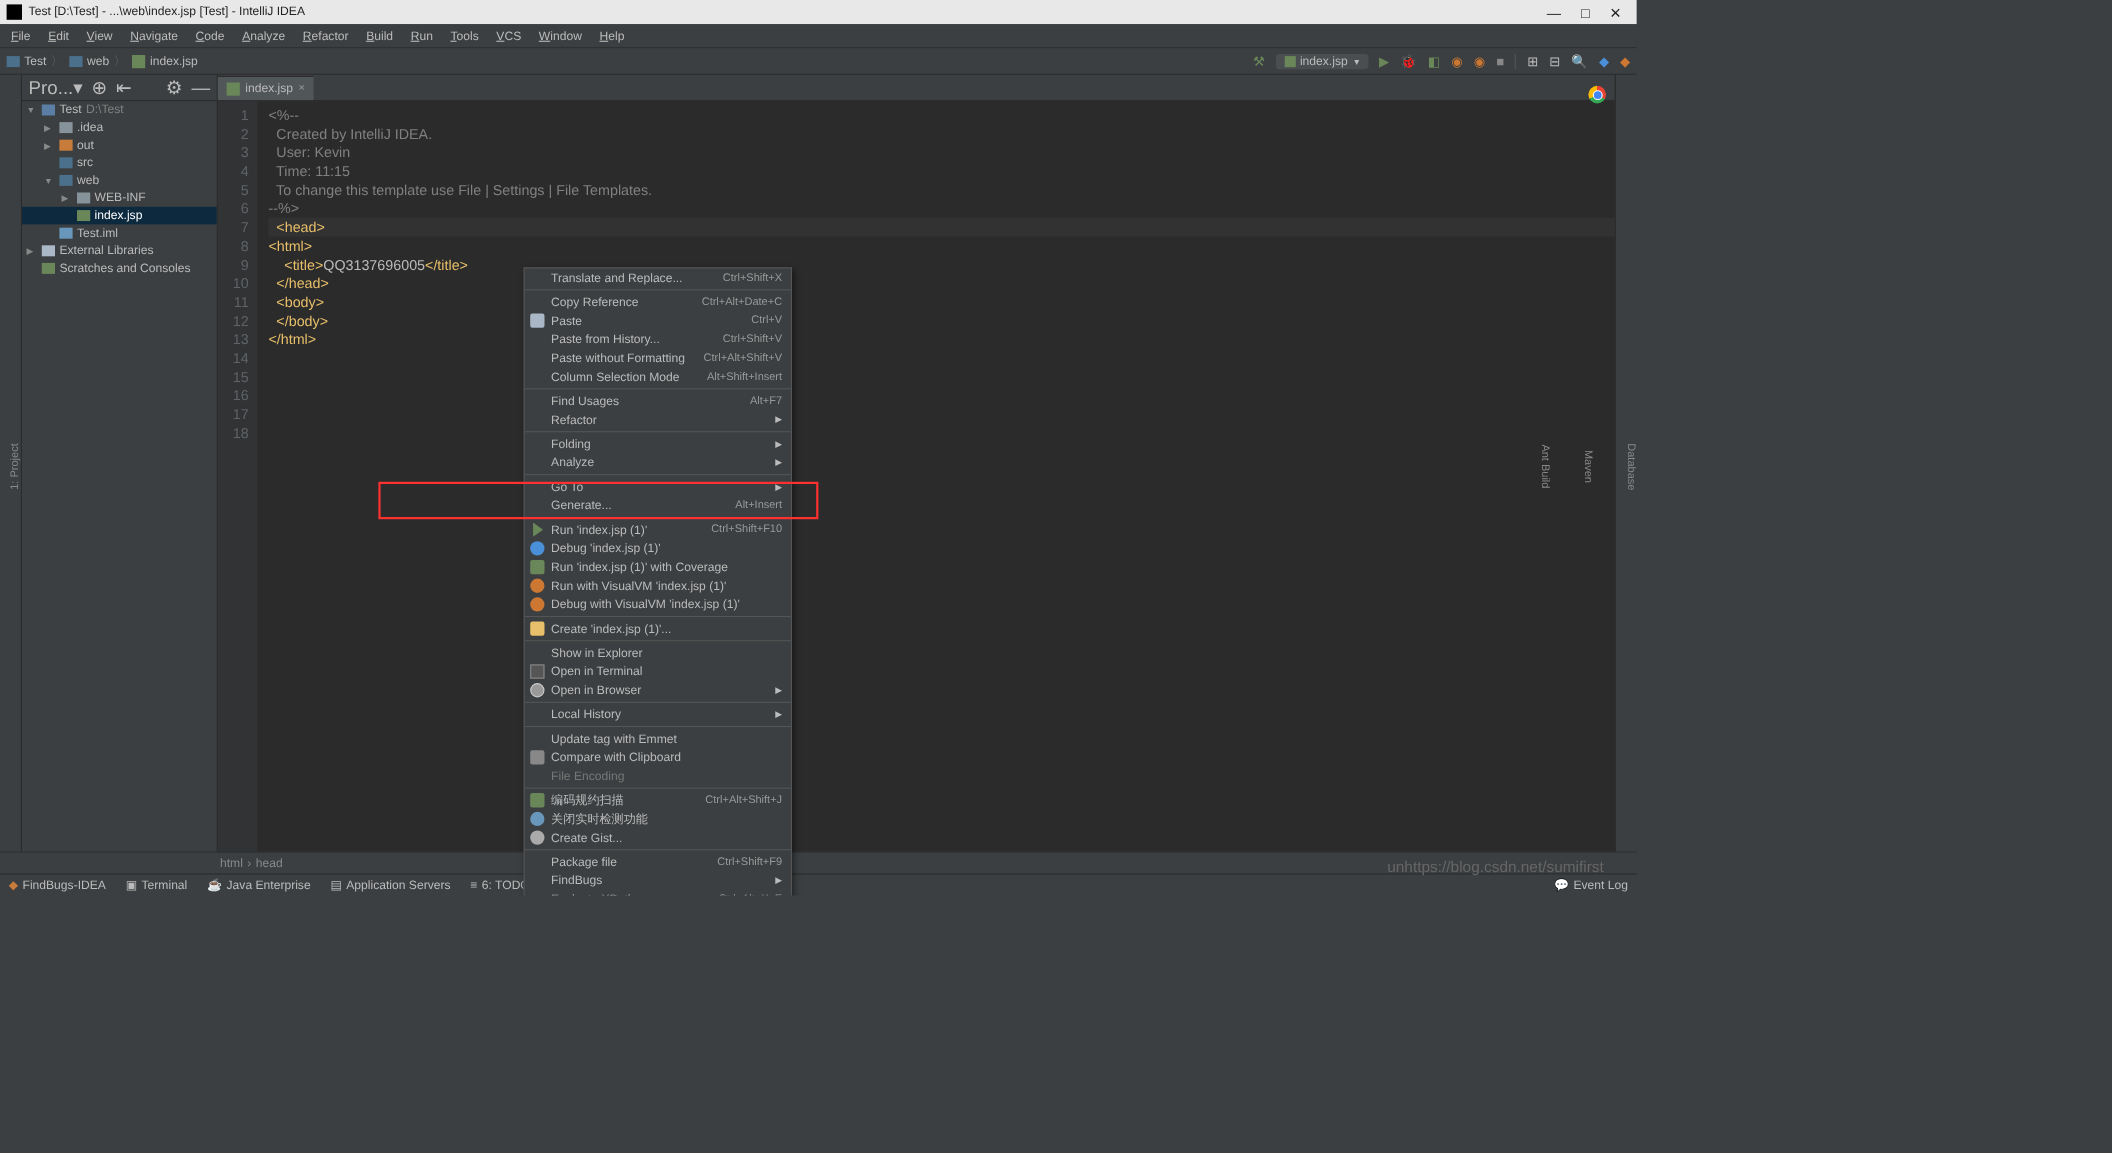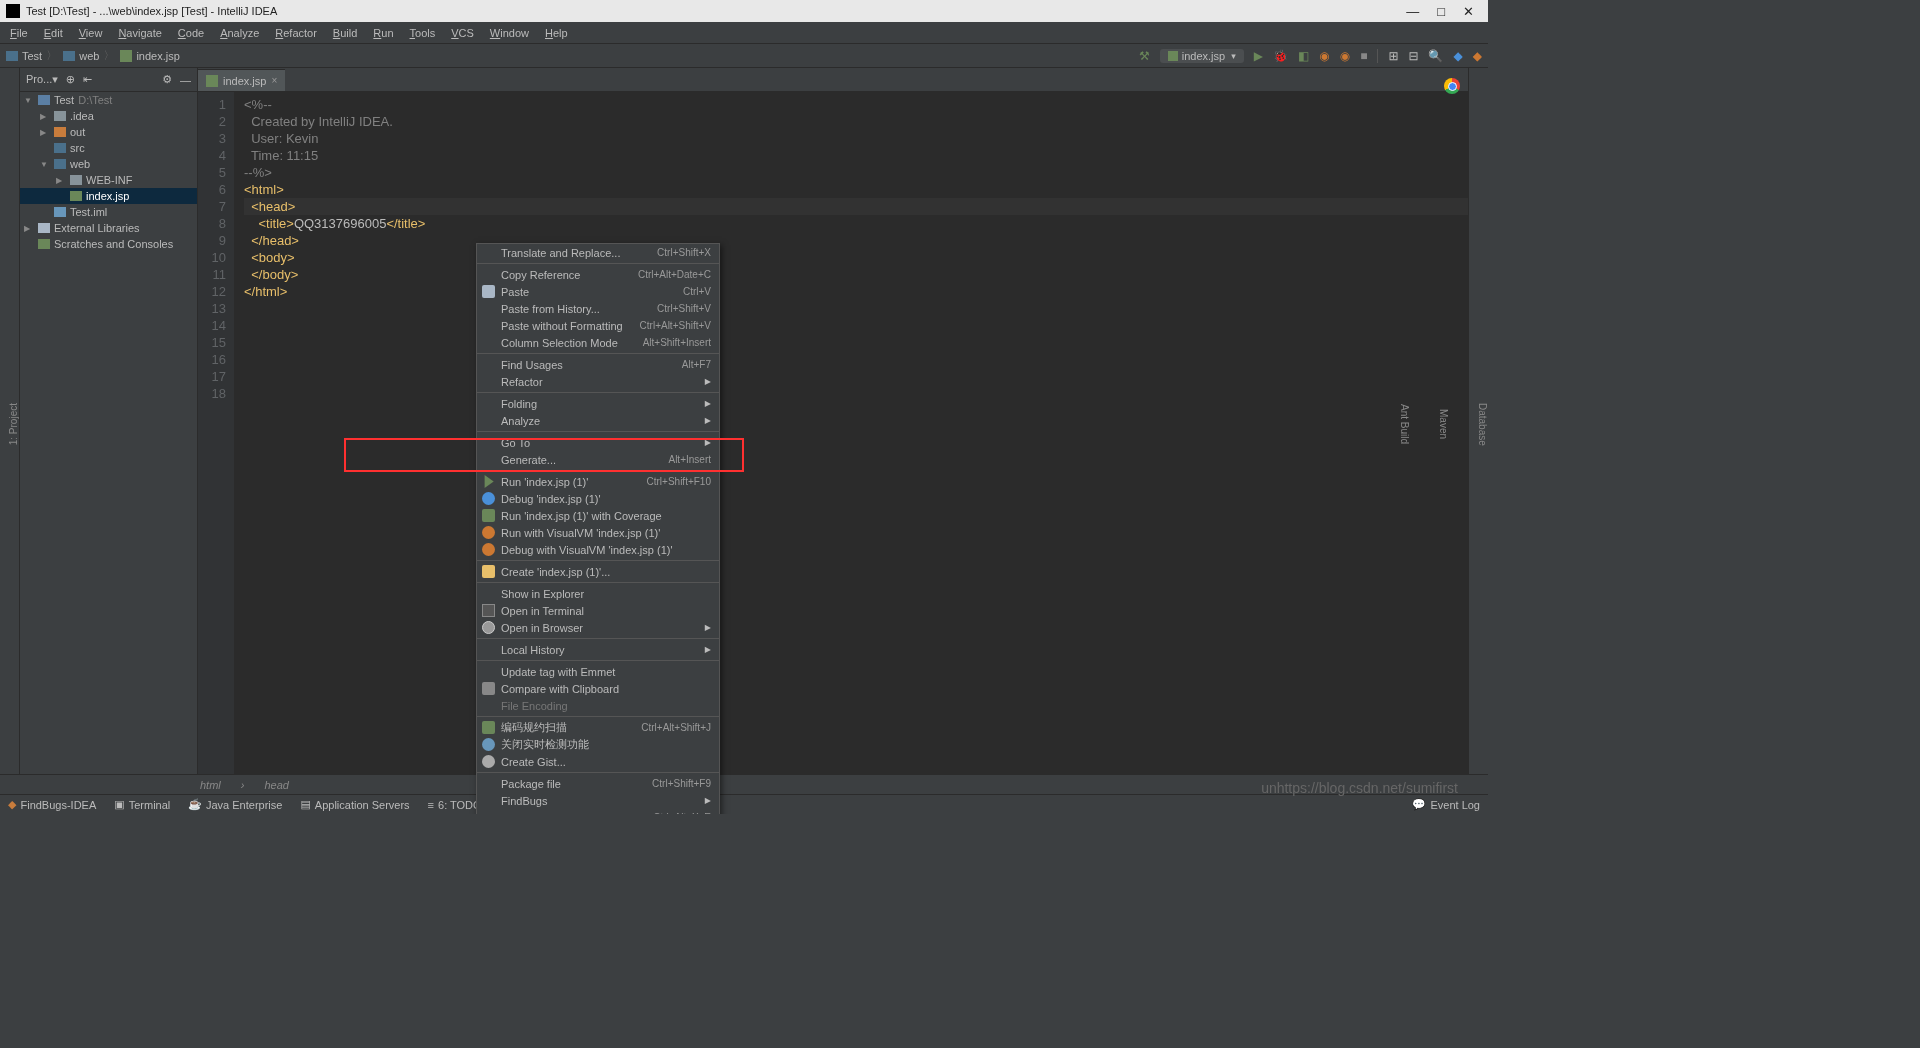--- a/index.html
+++ b/index.html
@@ -16,21 +16,21 @@
 .crumb .fld { width:12px;height:10px;background:#4a708b;display:inline-block; }
 .crumb .jsp { width:12px;height:12px;background:#6a8759;display:inline-block; }
 .navright { margin-left:auto; display:flex; align-items:center; gap:10px; }
 .runcfg { background:#4b4e50; padding:1px 8px; border-radius:3px; font-size:11px; display:flex; align-items:center; gap:4px; }
 .runcfg::after{content:"▾";font-size:9px;margin-left:2px;}
 .main { display:flex; height:calc(100% - 22px - 22px - 24px - 20px - 20px); }
 .leftrail { width:20px; background:#3c3f41; border-right:1px solid #2b2b2b; writing-mode:vertical-rl; text-orientation:mixed; font-size:10px; color:#888; display:flex; flex-direction:column; align-items:center; padding-top:6px; gap:30px; }
 .leftrail span{transform:rotate(180deg);}
 .rightrail { width:20px; background:#3c3f41; border-left:1px solid #2b2b2b; writing-mode:vertical-rl; font-size:10px; color:#888; display:flex; flex-direction:column; align-items:center; padding-top:6px; gap:28px; }
 .sidebar { width:178px; background:#3c3f41; border-right:1px solid #2b2b2b; display:flex; flex-direction:column; }
-.sb-head { height:24px; display:flex; align-items:center; padding:0 6px; gap:8px; border-bottom:1px solid #2b2b2b; font-size:11px; }
+.sb-head { height:24px; display:flex; align-items:center; padding:0 6px; gap:8px; border-bottom:1px solid #2b2b2b; font-size:17px; }
 .sb-head .gear{margin-left:auto;}
 .tree { flex:1; font-size:11px; }
 .tree .row { display:flex; align-items:center; height:16px; padding-left:4px; gap:4px; }
 .tree .row.sel { background:#0d293e; color:#fff; }
 .tree .ar { width:10px; font-size:8px; color:#888; }
 .tree .ar.o::before{content:"▼";}
 .tree .ar.c::before{content:"▶";}
 .tree .fic { width:12px;height:10px;display:inline-block; }
 .tree .fic.root{background:#5b7fa4;}
 .tree .fic.dir{background:#87939a;}
@@ -57,21 +57,21 @@
 .tag{color:#e8bf6a;}
 .caret-ln{background:#323232;}
 .ctxmenu { position:absolute; left:476px; top:243px; width:244px; background:#3c3f41; border:1px solid #555; box-shadow:2px 2px 6px rgba(0,0,0,0.5); font-size:11px; z-index:100; }
 .ctxmenu .mi { height:17px; display:flex; align-items:center; padding:0 8px 0 24px; position:relative; }
 .ctxmenu .mi .sc{margin-left:auto; color:#999; font-size:10px;}
 .ctxmenu .mi .ar2{margin-left:auto; font-size:8px;}
 .ctxmenu .mi .mic{position:absolute; left:5px; width:13px; height:13px; display:inline-block;}
 .ctxmenu .sep{height:1px;background:#555;margin:2px 0;}
 .ctxmenu .mi.dis{color:#777;}
 .redbox { position:absolute; left:344px; top:438px; width:400px; height:34px; border:2px solid #ff3030; z-index:101; pointer-events:none; }
-.breadcrumb2 { height:20px; background:#3c3f41; border-top:1px solid #2b2b2b; display:flex; align-items:center; padding-left:200px; font-size:11px; color:#888; gap:20px;font-style:italic; }
+.breadcrumb2 { height:20px; background:#3c3f41; border-top:1px solid #2b2b2b; display:flex; align-items:center; padding-left:200px; font-size:11px; color:#888; gap:4px; }
 .bottombar { height:20px; background:#3c3f41; border-top:1px solid #2b2b2b; display:flex; align-items:center; padding:0 8px; font-size:11px; gap:18px; }
 .bottombar .bitem{display:flex;align-items:center;gap:4px;}
 .bottombar .br{margin-left:auto;display:flex;gap:10px;align-items:center;}
 .statusbar { height:20px; background:#3c3f41; border-top:1px solid #2b2b2b; display:flex; align-items:center; padding:0 8px; font-size:11px; }
 .statusbar .br{margin-left:auto;display:flex;gap:14px;}
 .watermark { position:absolute; right:30px; bottom:18px; color:#666; font-size:14px; z-index:50; }
 .chrome { width:16px;height:16px;border-radius:50%;background:conic-gradient(#ea4335 0 120deg,#34a853 120deg 240deg,#fbbc05 240deg 360deg);position:absolute;right:28px;top:78px;display:flex;align-items:center;justify-content:center; }
 .chrome::after{content:"";width:7px;height:7px;background:#4285f4;border-radius:50%;border:1.5px solid #fff;}
 .mic.play{background:#6a8759;clip-path:polygon(20% 0,20% 100%,90% 50%);}
 .mic.bug{background:#4a90d9;border-radius:50%;}
@@ -250,23 +250,24 @@
           <div>15</div>
           <div>16</div>
           <div>17</div>
           <div>18</div>
         </div>
       <div class="srcarea" id="src">
           <div class="ln"><span class="cmt">&lt;%--</span></div>
           <div class="ln"><span class="cmt">  Created by IntelliJ IDEA.</span></div>
           <div class="ln"><span class="cmt">  User: Kevin</span></div>
           <div class="ln"><span class="cmt">  Time: 11:15</span></div>
+          <div class="ln"><span class="cmt">  To change this template use File | Settings | File Templates.</span></div>
           <div class="ln"><span class="cmt">--%&gt;</span></div>
+          <div class="ln caret-ln">  <span class="tag">&lt;head&gt;</span></div>
           <div class="ln"><span class="tag">&lt;html&gt;</span></div>
-          <div class="ln caret-ln">  <span class="tag">&lt;head&gt;</span></div>
           <div class="ln">    <span class="tag">&lt;title&gt;</span>QQ3137696005<span class="tag">&lt;/title&gt;</span></div>
           <div class="ln">  <span class="tag">&lt;/head&gt;</span></div>
           <div class="ln">  <span class="tag">&lt;body&gt;</span></div>
           <div class="ln">  <span class="tag">&lt;/body&gt;</span></div>
           <div class="ln"><span class="tag">&lt;/html&gt;</span></div>
           <div class="ln">&nbsp;</div>
         </div>
     </div>
   </div>
 

